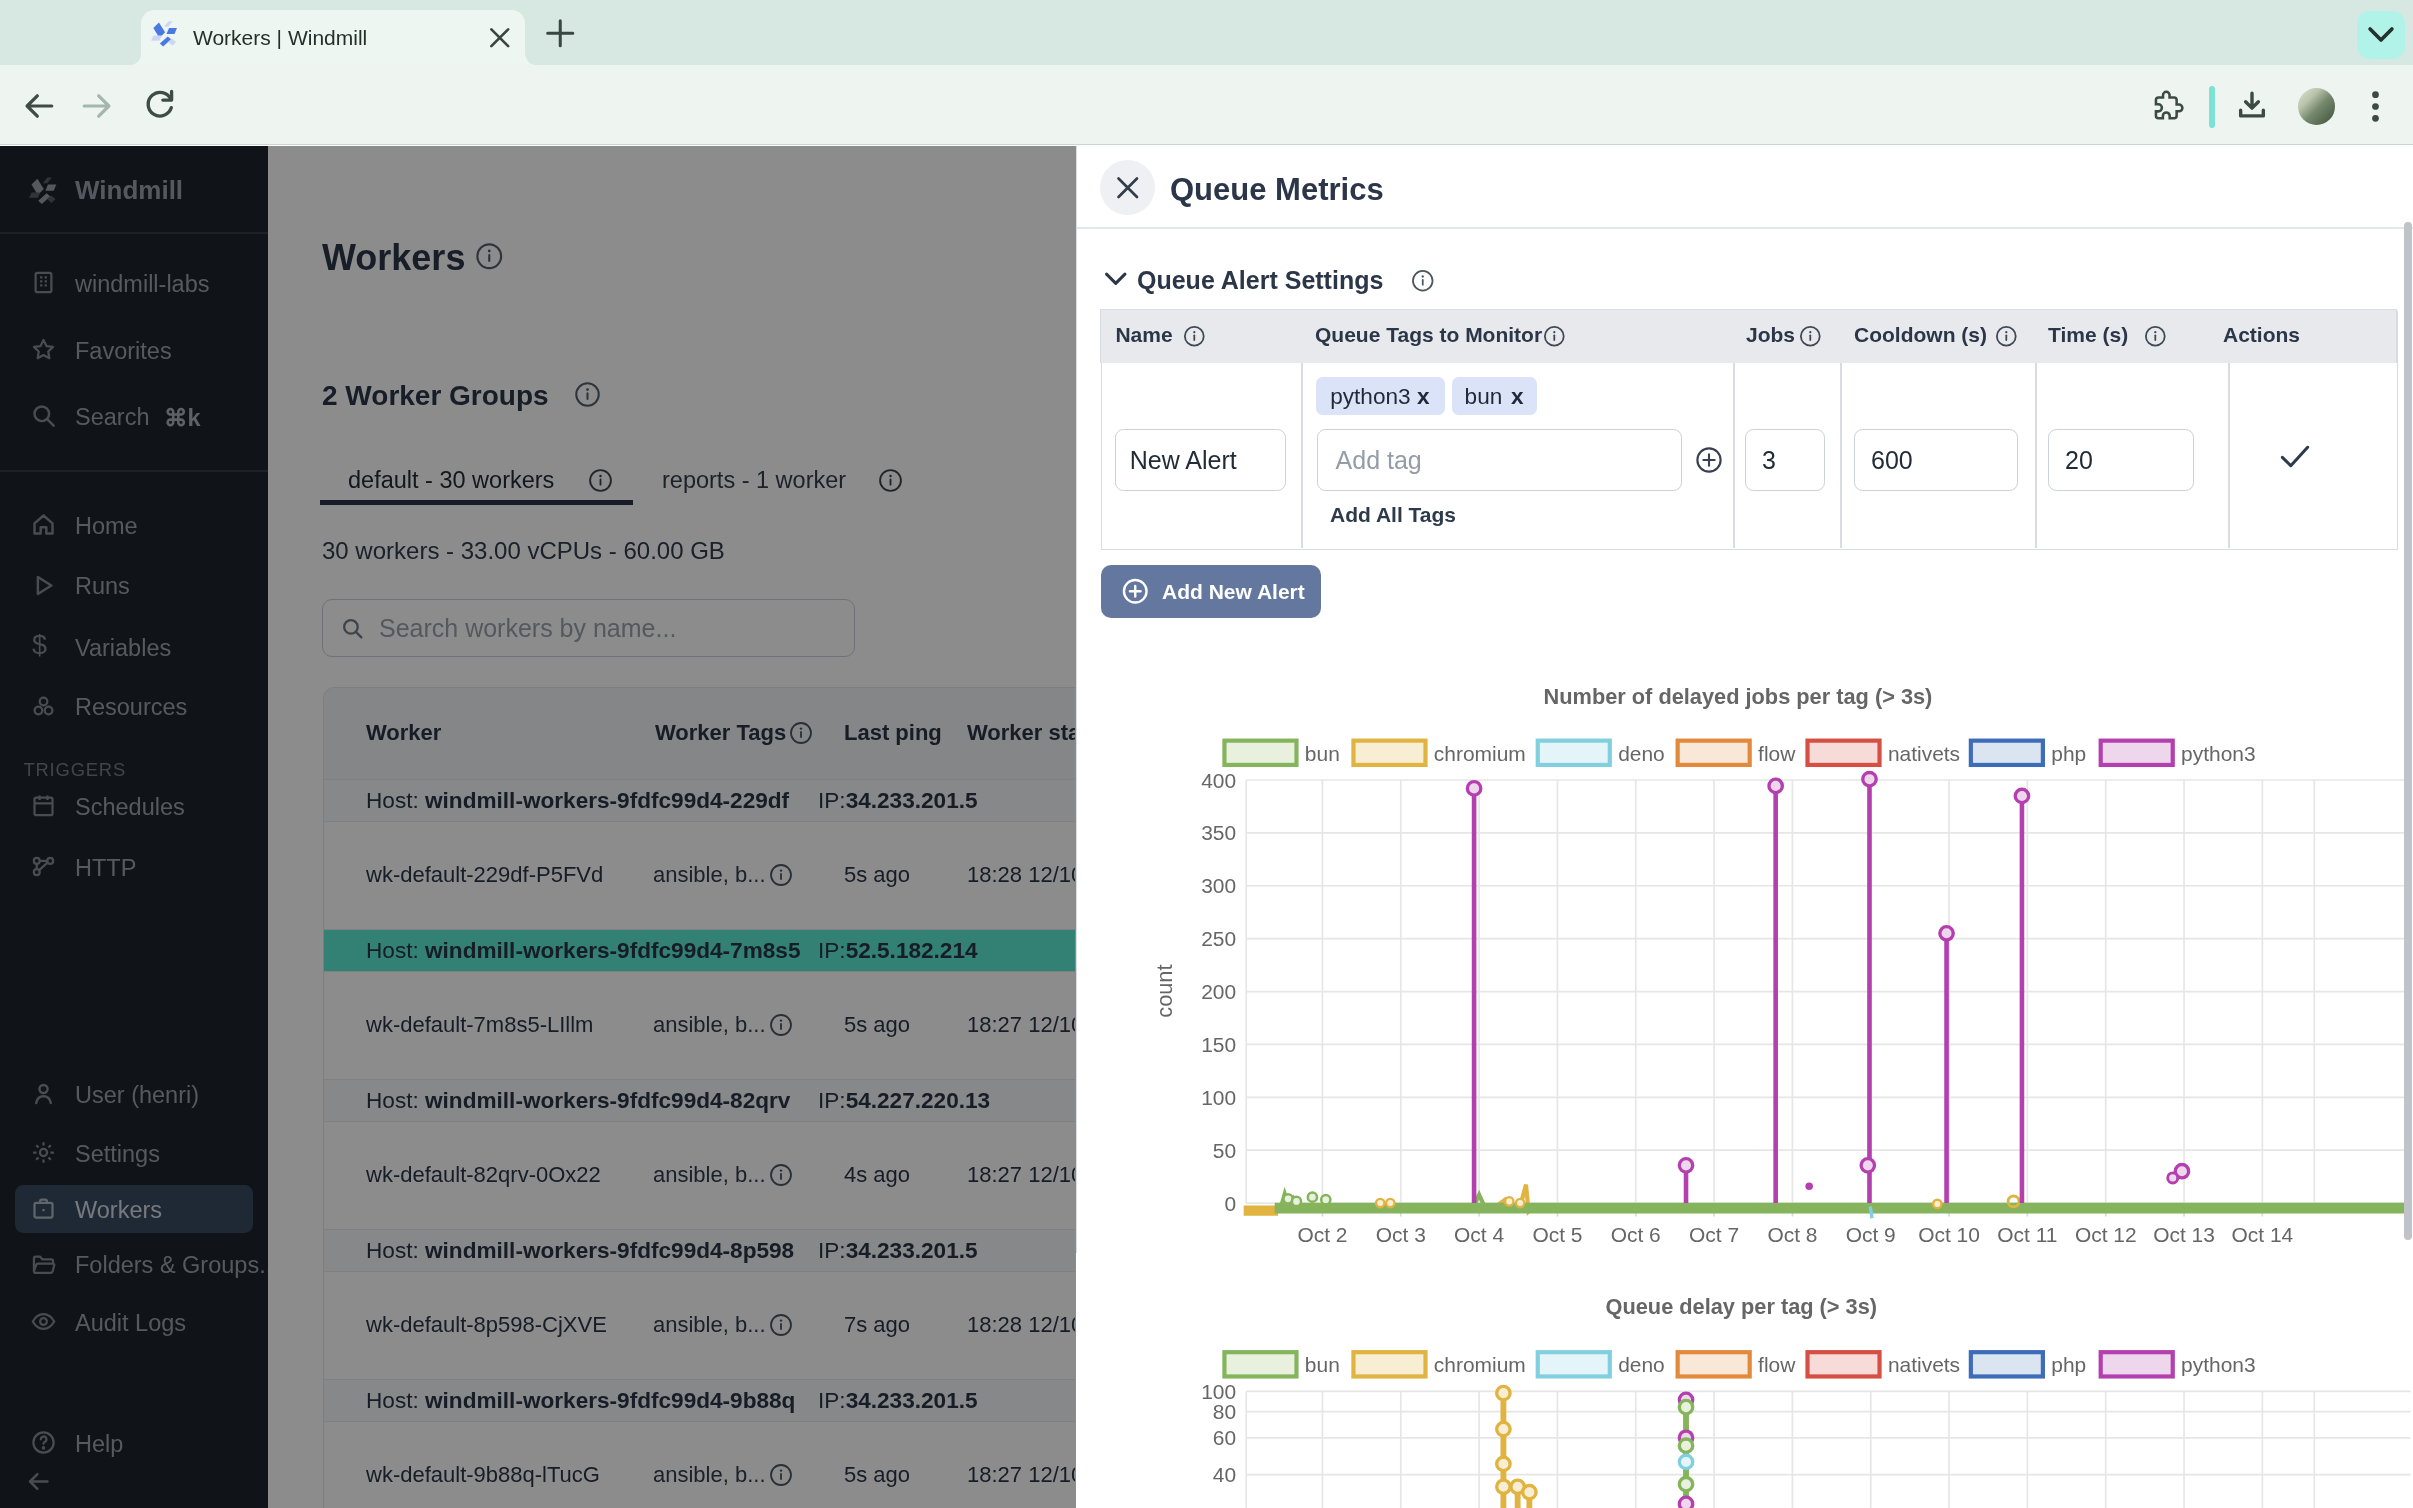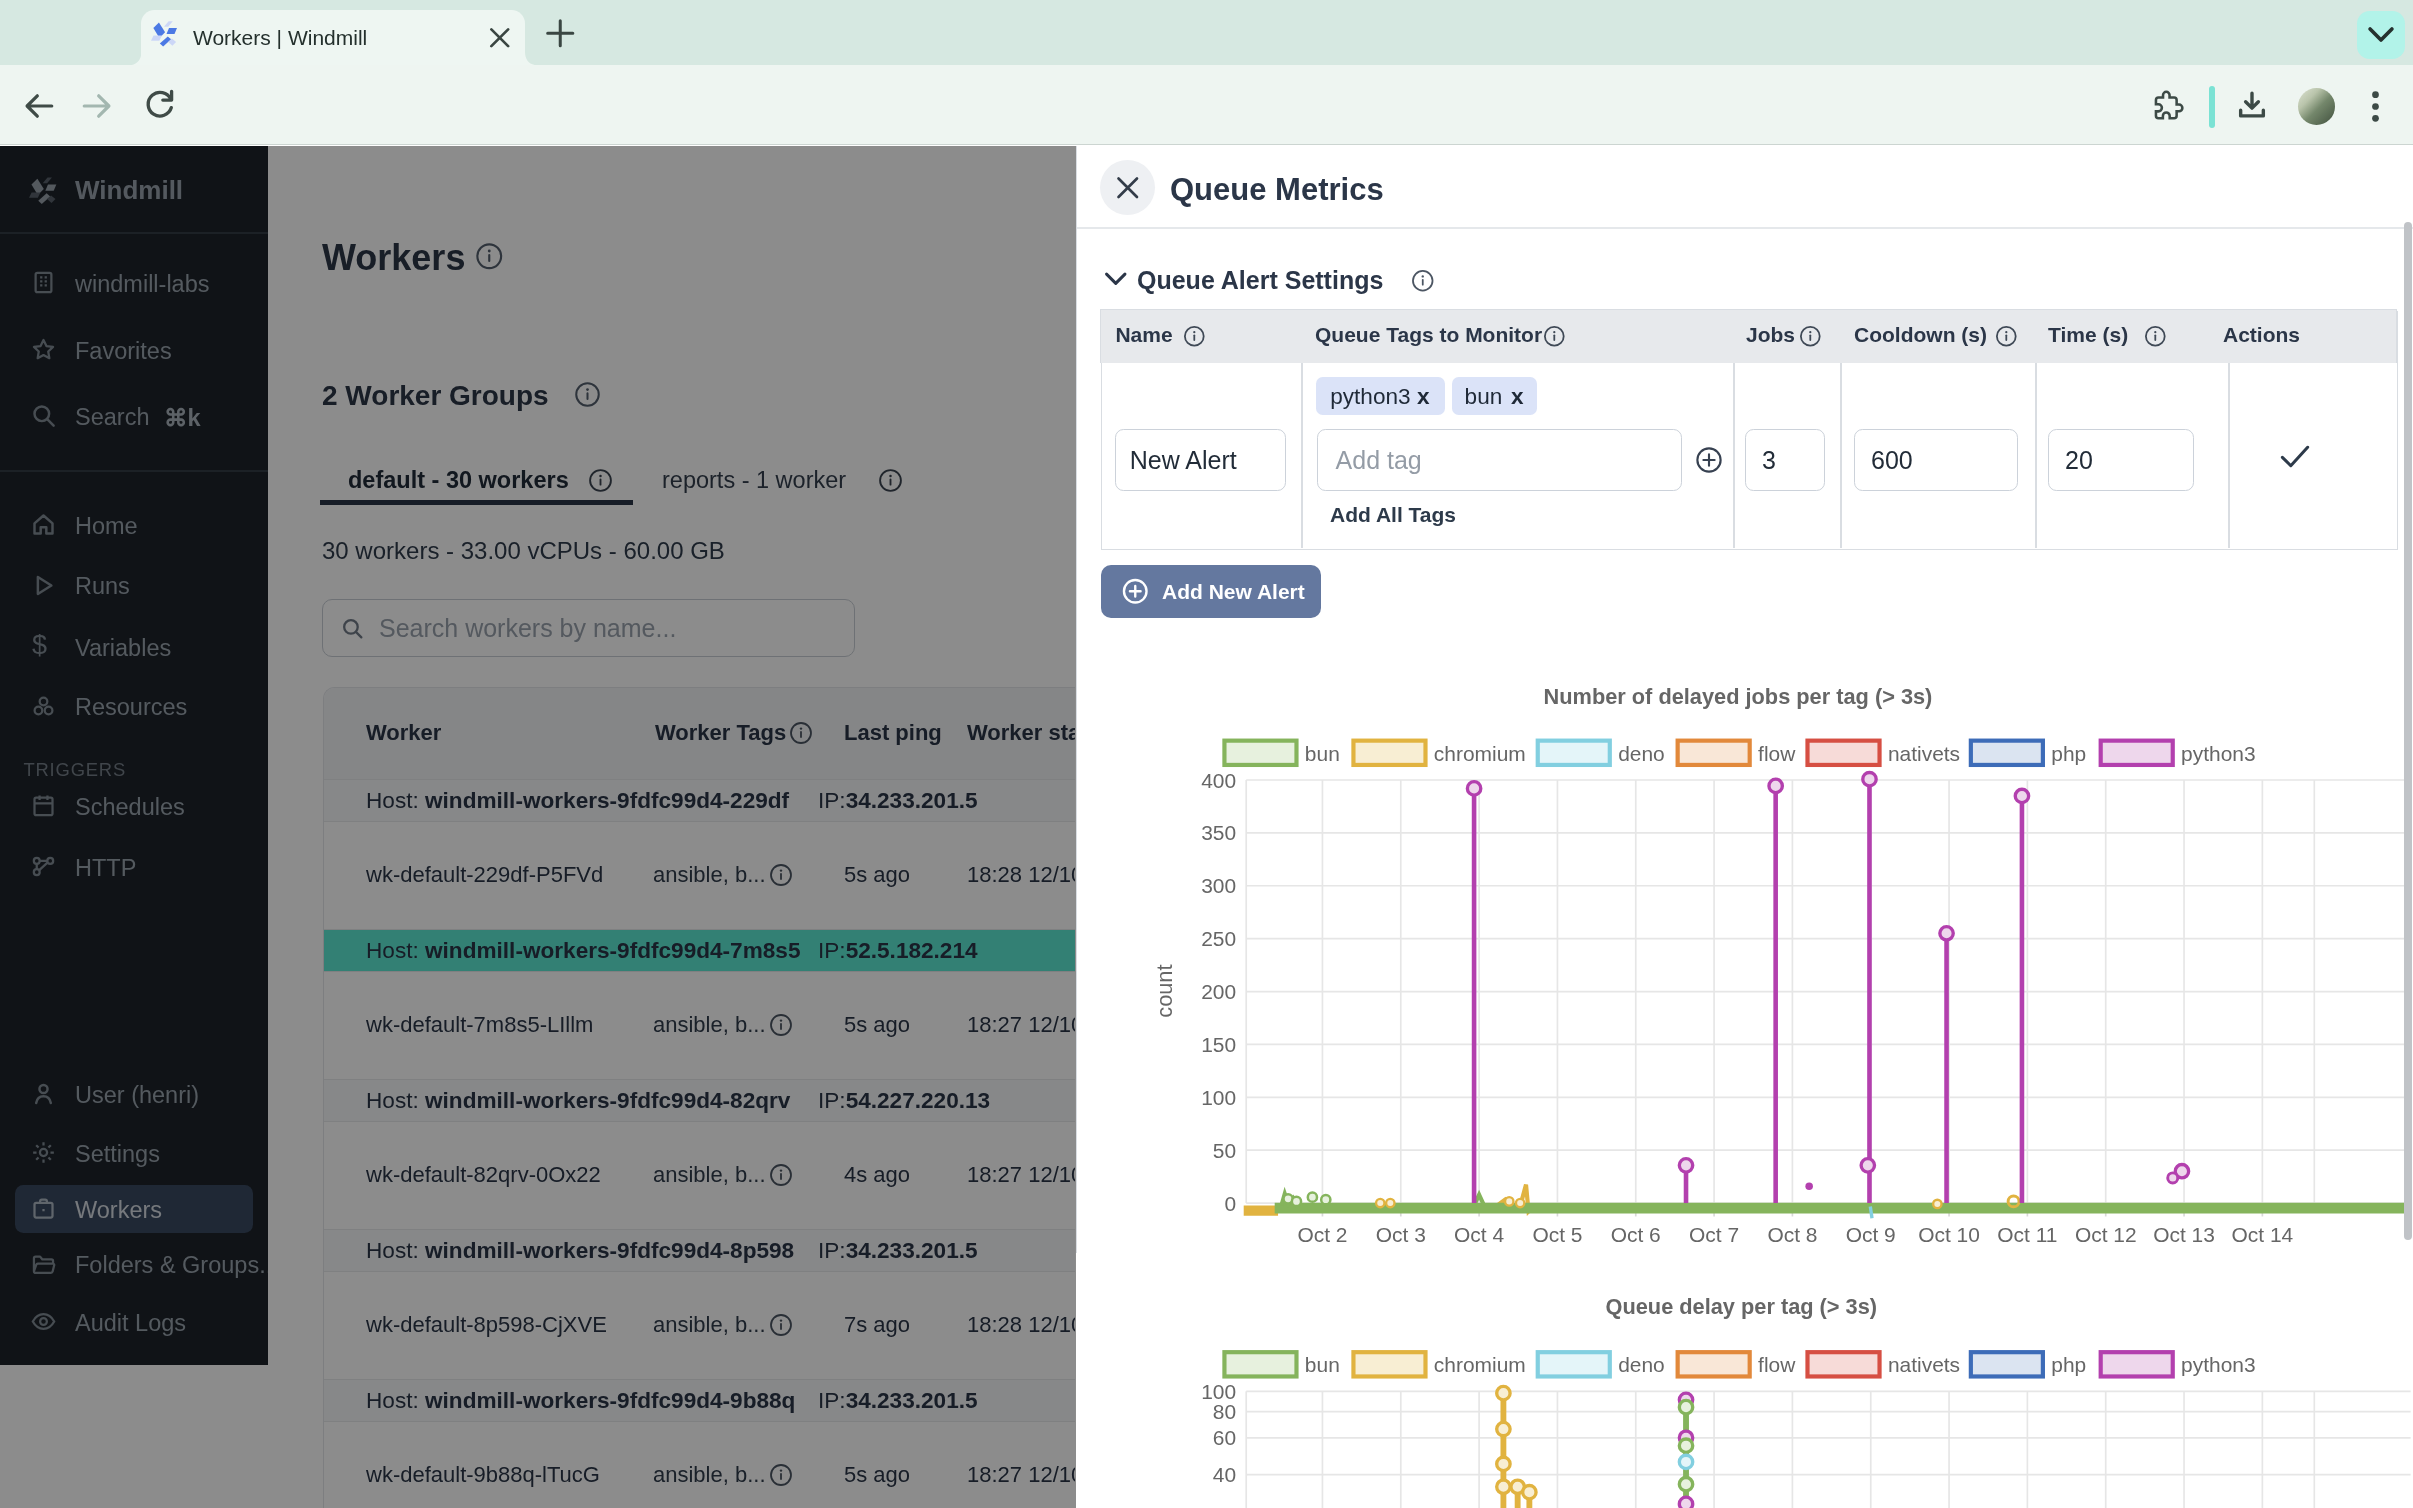--- a/index.html
+++ b/index.html
@@ -19,21 +19,21 @@
   #urlpill { left:204px; top:16px; width:1917px; height:52px; border-radius:26px;
     background:#dcece6; }
   #urltext { left:59px; top:0px; height:52px; line-height:52px; font-size:24px;
     color:#333f3b; letter-spacing:0.2px; }
   .cyanbtn { left:2357px; top:11px; width:48px; height:48px; border-radius:12.6px;
     background:#b2f3e9; }
   .tealsep { left:2209px; top:21px; width:5.9px; height:42px; border-radius:3.4px;
     background:#7be2d4; }
 
   
-  #sidebar { left:0; top:146px; width:268px; height:1219px; background:#1e242b; overflow:hidden; }
+  #sidebar { left:0; top:146px; width:268px; height:1363px; background:#1e242b; overflow:hidden; }
   .sbitem { position:absolute; left:75px; font-size:23.5px; color:#9aa4ae; white-space:nowrap; }
   .sbicon { position:absolute; left:30px; width:27px; height:27px; }
   #main { left:268px; top:146px; width:807px; height:1363px; background:#fff; overflow:hidden; }
   #overlay { left:0; top:146px; width:1076px; height:1363px; background:rgba(0,0,0,0.45); z-index:40; }
 
   
   #drawer { left:1076px; top:146px; width:1337px; height:1107px; background:#fff;
     border-left:1.7px solid #d9dde2; z-index:50; }
   .inp { position:absolute; background:#fff; border:1.7px solid #ccd2da; border-radius:8.4px; }
   .chip { position:absolute; background:#dbe3f8; border-radius:6.7px; color:#1f2937;
@@ -228,21 +228,21 @@
         <circle cx="12" cy="7.6" r="1.2" fill="#55606e" stroke="none"></circle>
       </svg>
 
     <div class="abs" style="left:54px; top:234px; font-size:28px; font-weight:bold; color:#2d3748;">2 Worker Groups</div>
     <svg class="abs" style="left:306px; top:235px;" width="27" height="27" viewBox="0 0 24 24" fill="none" stroke="#55606e" stroke-width="1.8">
         <circle cx="12" cy="12" r="10"></circle>
         <path d="M12 11v5" stroke-linecap="round"></path>
         <circle cx="12" cy="7.6" r="1.2" fill="#55606e" stroke="none"></circle>
       </svg>
 
-    <div class="abs" style="left:80px; top:321px; font-size:23.5px; font-weight:700; color:#222c3a;">default - 30 workers</div>
+    <div class="abs" style="left:80px; top:321px; font-size:23.5px; font-weight:400; color:#222c3a;">default - 30 workers</div>
     <svg class="abs" style="left:320px; top:322px;" width="25" height="25" viewBox="0 0 24 24" fill="none" stroke="#3b4450" stroke-width="1.8">
         <circle cx="12" cy="12" r="10"></circle>
         <path d="M12 11v5" stroke-linecap="round"></path>
         <circle cx="12" cy="7.6" r="1.2" fill="#3b4450" stroke="none"></circle>
       </svg>
     <div class="abs" style="left:52px; top:354px; width:313px; height:5px; background:#2b3648;"></div>
     <div class="abs" style="left:394px; top:321px; font-size:23.5px; color:#343f4e;">reports - 1 worker</div>
     <svg class="abs" style="left:610px; top:322px;" width="25" height="25" viewBox="0 0 24 24" fill="none" stroke="#3b4450" stroke-width="1.8">
         <circle cx="12" cy="12" r="10"></circle>
         <path d="M12 11v5" stroke-linecap="round"></path>

